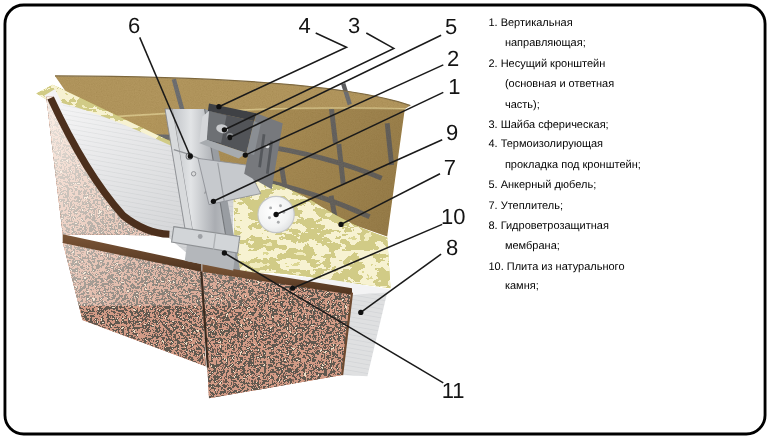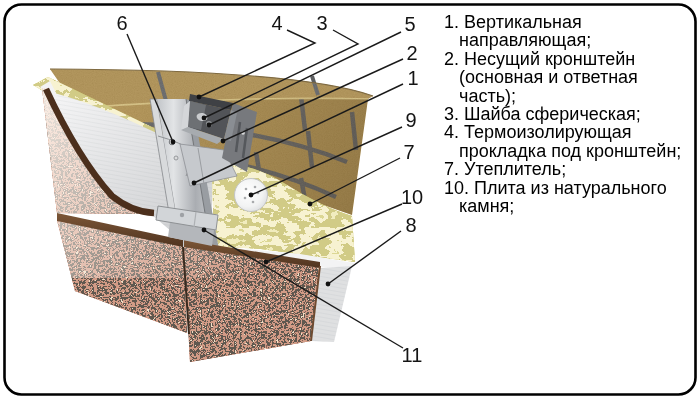--- a/index.html
+++ b/index.html
@@ -1,20 +1,20 @@
 <!DOCTYPE html>
 <html><head>
 <meta charset="utf-8">
 <style>
   html,body{margin:0;padding:0;background:#fff;}
   .stage{position:relative;width:700px;height:402px;background:#fff;overflow:hidden;
          font-family:"Liberation Sans",sans-serif;}
   .stage svg{position:absolute;left:0;top:0;}
   .legend{position:absolute;left:444px;top:13px;width:252px;color:#000;
-          font-size:18px;line-height:18.4px;}
+          font-size:10px;line-height:18.4px;}
   .legend .item{padding-left:15px;text-indent:-15px;}
   .legend .txt{white-space:pre-line;}
   .callout-num{font-size:20px;fill:#141414;}
 </style>
 </head>
 <body>
 
 <div class="stage">
 <svg width="700" height="402" viewBox="0 0 700 402">
   <defs>
@@ -239,17 +239,20 @@
 
 <div class="legend">
   <div class="item"><span class="num">1.</span> <span class="txt">Вертикальная
 направляющая;</span></div>
   <div class="item"><span class="num">2.</span> <span class="txt">Несущий кронштейн
 (основная и ответная
 часть);</span></div>
   <div class="item"><span class="num">3.</span> <span class="txt">Шайба сферическая;</span></div>
   <div class="item"><span class="num">4.</span> <span class="txt">Термоизолирующая
 прокладка под кронштейн;</span></div>
+  <div class="item"><span class="num">5.</span> <span class="txt">Анкерный дюбель;</span></div>
   <div class="item"><span class="num">7.</span> <span class="txt">Утеплитель;</span></div>
+  <div class="item"><span class="num">8.</span> <span class="txt">Гидроветрозащитная
+мембрана;</span></div>
   <div class="item"><span class="num">10.</span> <span class="txt">Плита из натурального
 камня;</span></div>
 </div>
 </div>
 
 </body></html>

